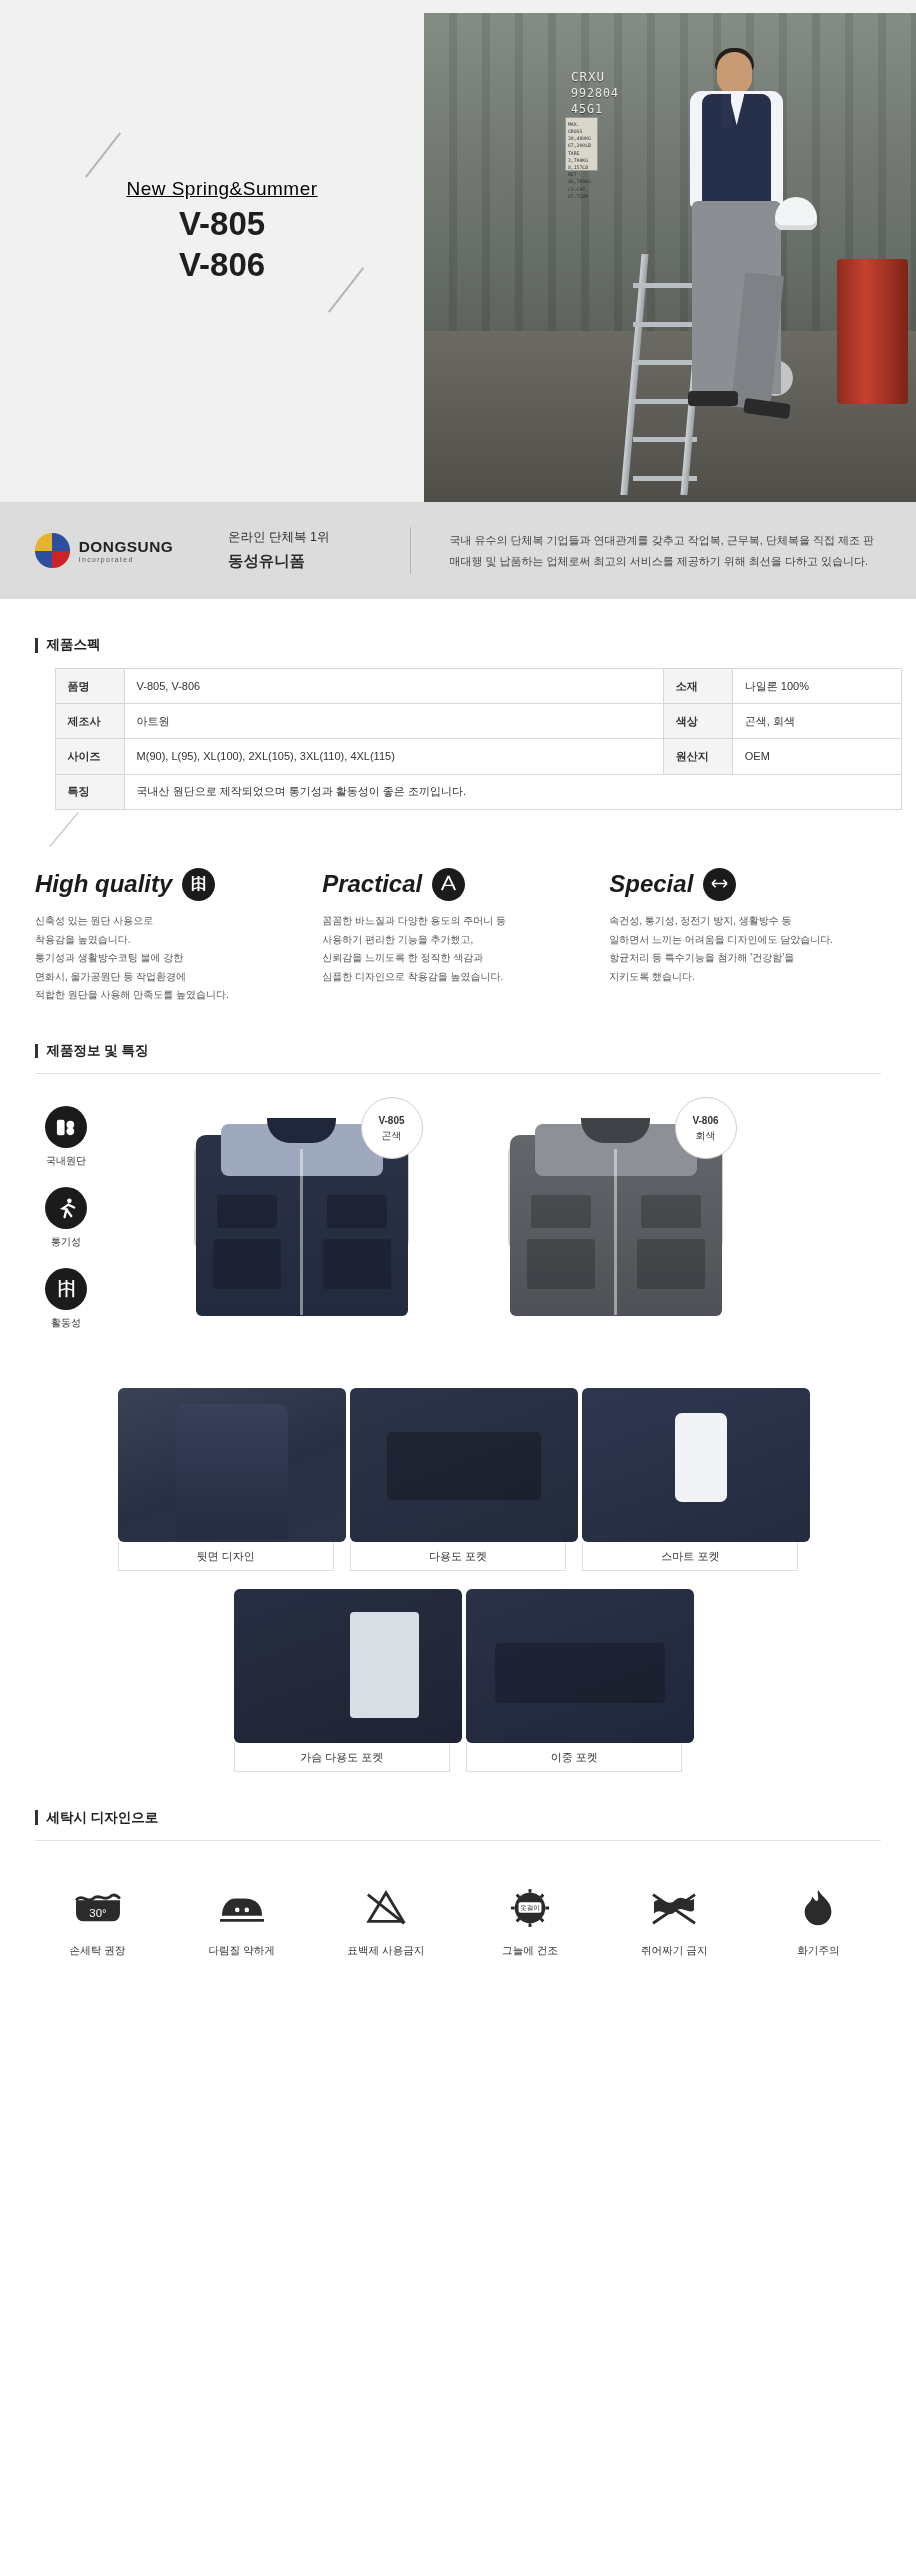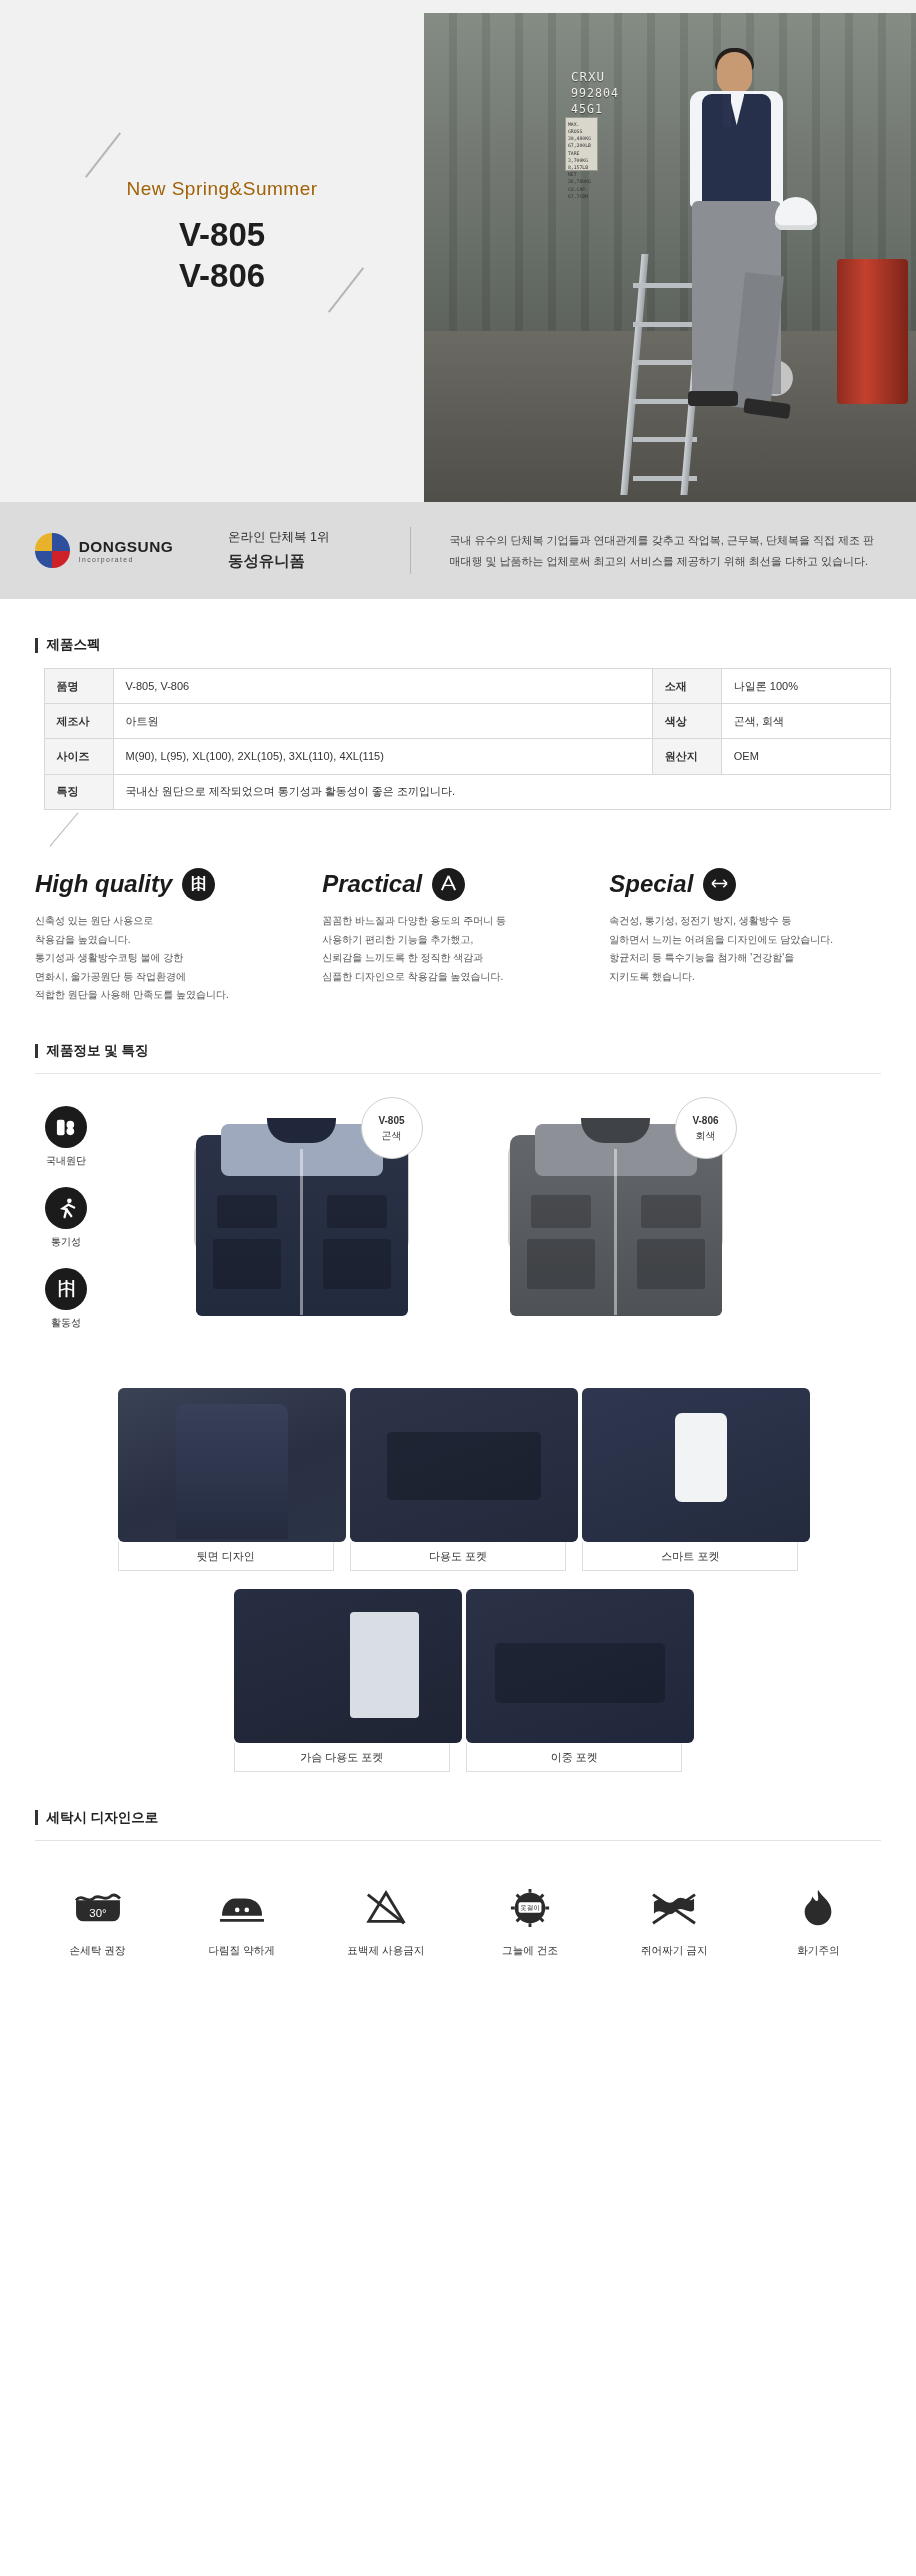--- a/index.html
+++ b/index.html
@@ -29,22 +29,23 @@
     position: absolute;
     left: 58px;
     top: 178px;
     width: 328px;
     text-align: center;
     color: #2c2c2c;
   }
   .hero-text .sub {
     font-size: 19px;
     letter-spacing: 0.5px;
-    margin-bottom: 14px;
-    color: #a16207;
+    margin-bottom: 3px;
+    color: #000000;
+    text-decoration: underline;
   }
   .hero-text .code {
     font-size: 33px;
     font-weight: bold;
     line-height: 1.25;
     color: #1e1e1e;
   }
   .hero-slash {
     position: absolute;
     width: 56px; height: 1.9px;
@@ -173,21 +174,21 @@
   .sec-head {
     display: flex;
     align-items: center;
     gap: 8.7px;
     margin: 37px 0 13.5px 35px;
   }
   .sec-head .bar { width: 2.9px; height: 14.5px; background: #333; }
   .sec-head .t { font-size: 13.5px; font-weight: bold; color: #222; }
 
   
-  .spec-wrap { padding: 0 44px; border-radius: 18px; }
+  .spec-wrap { padding: 0 55px; border-radius: 18px; }
   table.spec {
     width: 847px;
     border-collapse: collapse;
     font-size: 11px;
     color: #333;
   }
   table.spec td { border: 1px solid #d8d8d8; padding: 9.6px 11.6px; }
   table.spec td.k { background: #f4f4f4; width: 69px; font-weight: bold; color: #333; }
   table.spec td.v { background: #fff; }
 

